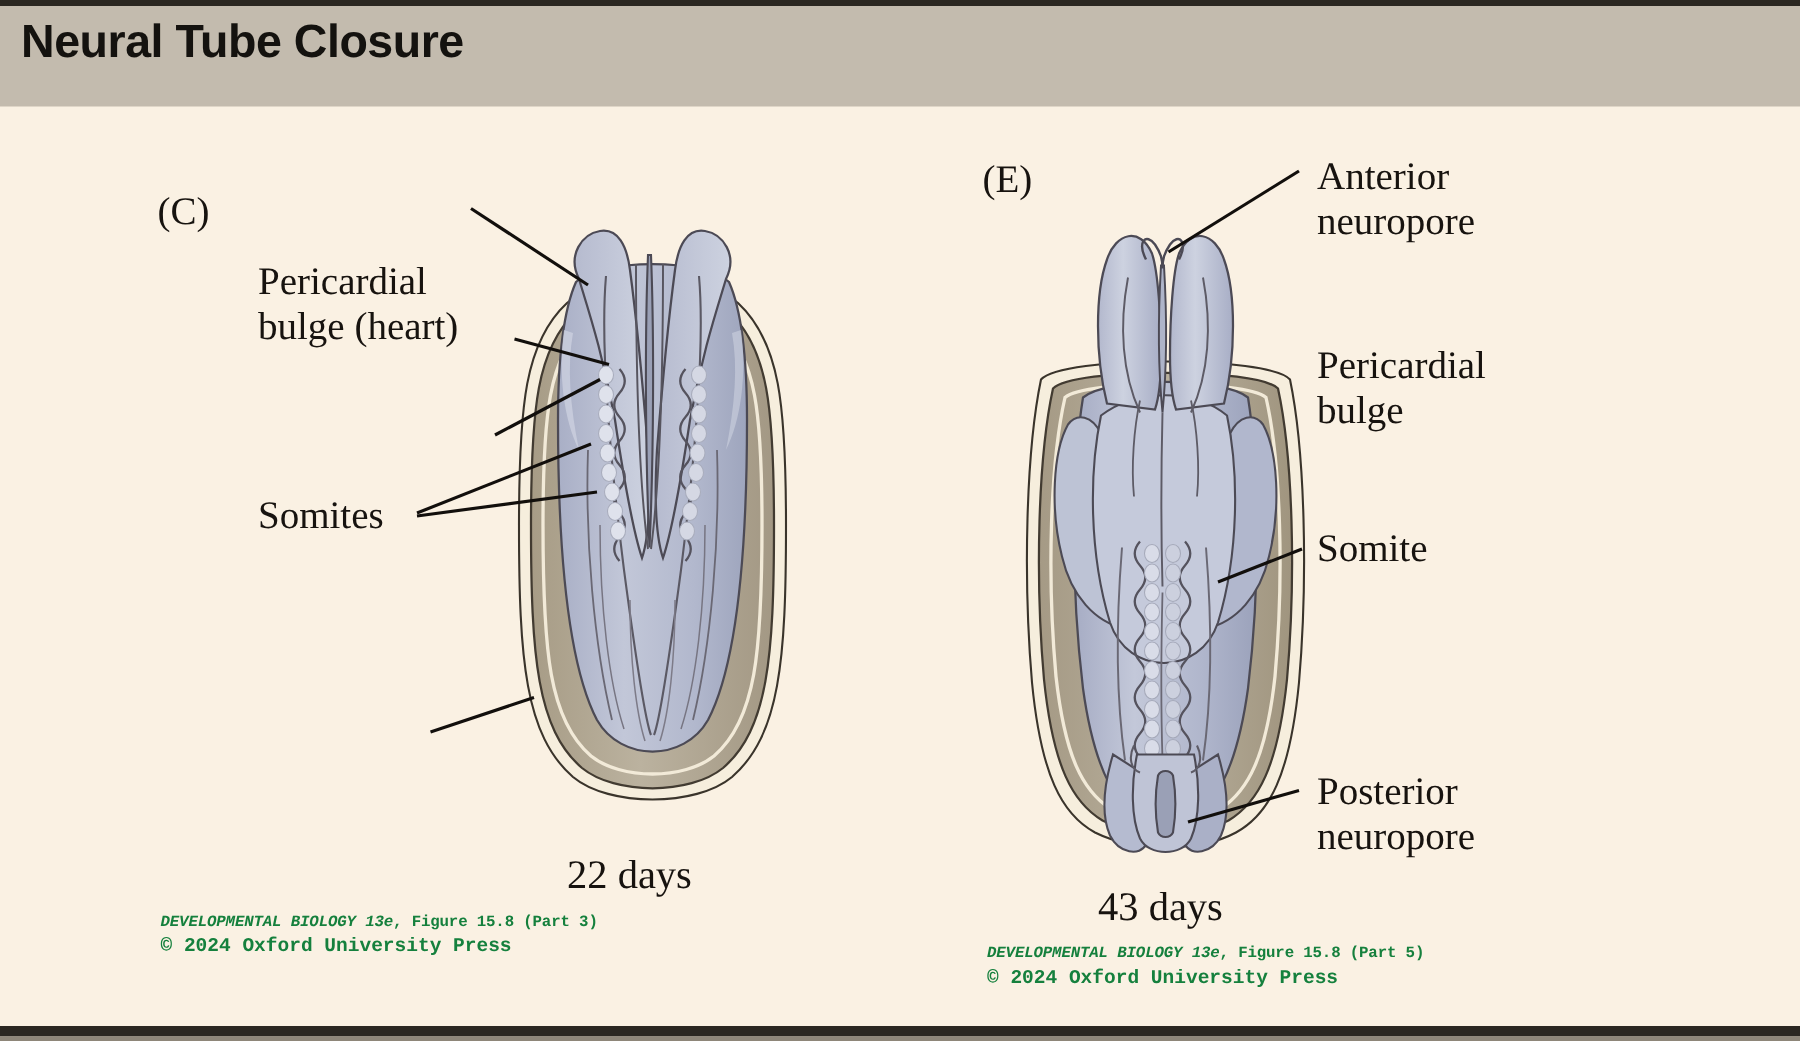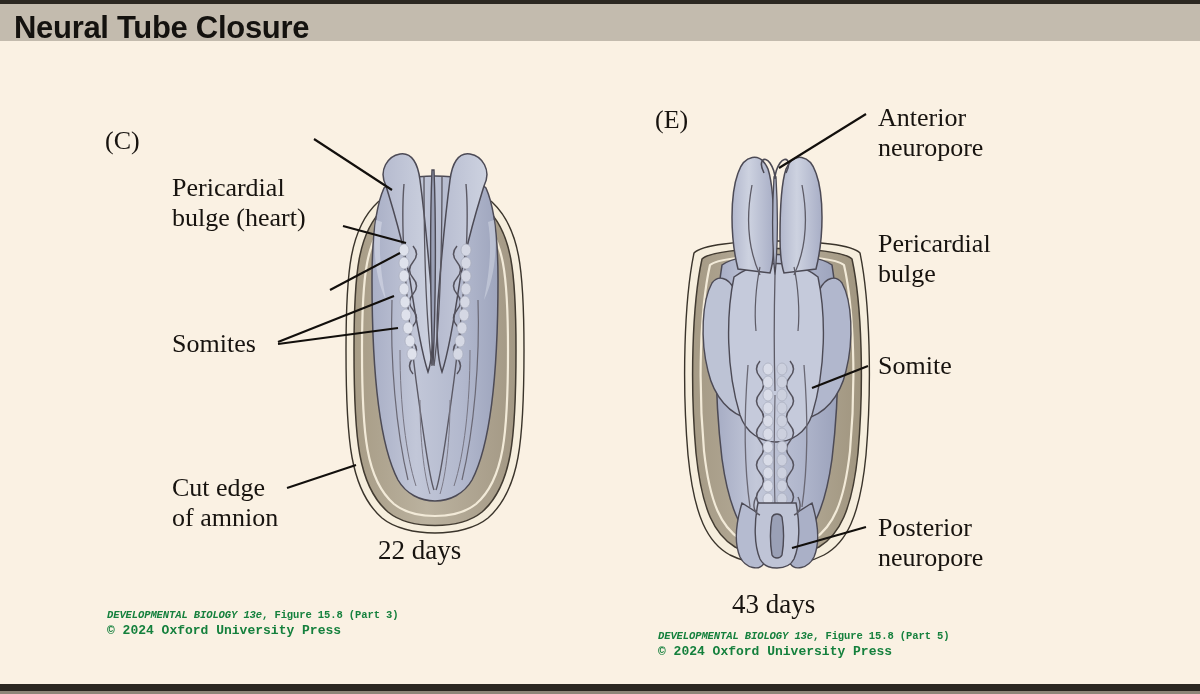--- a/index.html
+++ b/index.html
@@ -7,21 +7,21 @@
     width:1200px;height:694px;overflow:hidden;
     background:#faf1e3;
     font-family:"Liberation Serif",serif;
     position:relative;
   }
   #slide{position:absolute;inset:0;background:#faf1e3;}
 
   
   .topline{position:absolute;left:0;top:0;width:1200px;height:4px;background:#2b2721;}
   .header{
-    position:absolute;left:0;top:4px;width:1200px;height:37px;
+    position:absolute;left:0;top:4px;width:1200px;height:67px;
     background:#c3bbae;
   }
   .header-title{
     position:absolute;left:14px;top:6px;
     font-family:"Liberation Sans",sans-serif;
     font-weight:bold;font-size:31px;letter-spacing:-0.3px;
     color:#14120f;white-space:nowrap;
   }
   .bottombar{position:absolute;left:0;top:684px;width:1200px;height:7px;background:#2b2721;}
   .bottombar2{position:absolute;left:0;top:691px;width:1200px;height:3px;background:#8e8679;}
@@ -253,24 +253,22 @@
 
   <div class="panel-letter" style="left:105px;top:126px;">(C)</div>
 
 
   <div class="lbl" style="left:172px;top:173px;">Pericardial
 bulge (heart)</div>
 
 
   <div class="lbl" style="left:172px;top:329px;text-align:center;">Somites</div>
 
-  <div class="lbl" style="left:172px;top:473px;">Cut edge
-of amnion</div>
-
-  <div class="daycap" style="left:378px;top:535px;font-family:Liberation Serif, serif;">22 days</div>
+
+  <div class="daycap" style="left:378px;top:568px;font-family:Liberation Serif, serif;">22 days</div>
 
   <div class="credit" style="left:107px;top:609px;">
     <span class="c1"><span>DEVELOPMENTAL BIOLOGY 13e</span><span class="reg">, Figure 15.8 (Part 3)</span></span>
     <span class="c2">© 2024 Oxford University Press</span>
   </div>
 
   <div class="panel-letter" style="left:655px;top:105px;">(E)</div>
 
   <div class="lbl" style="left:878px;top:103px;">Anterior
 neuropore</div>

